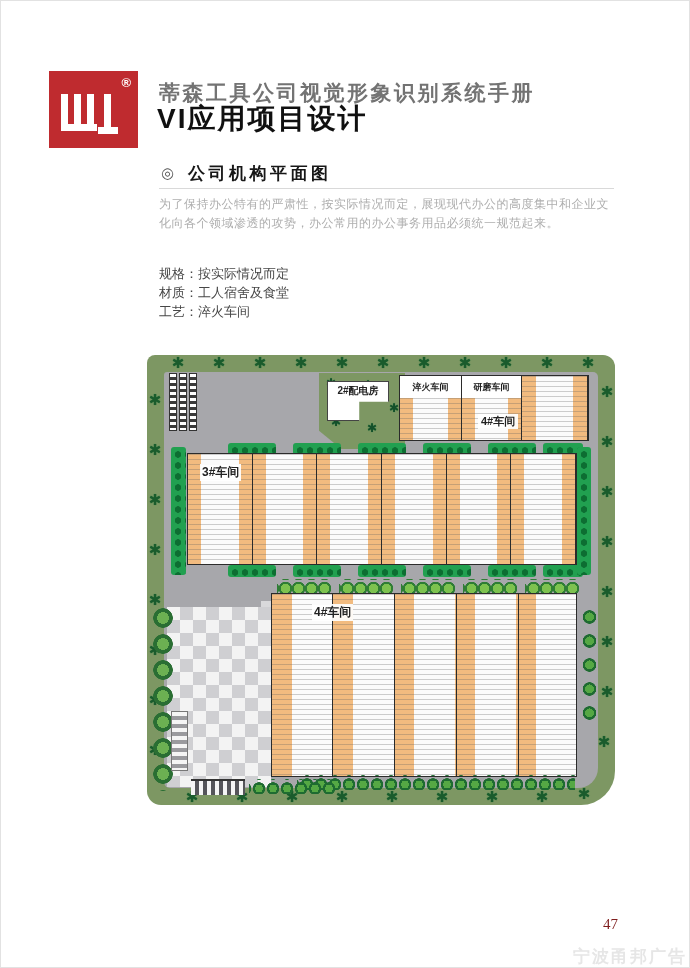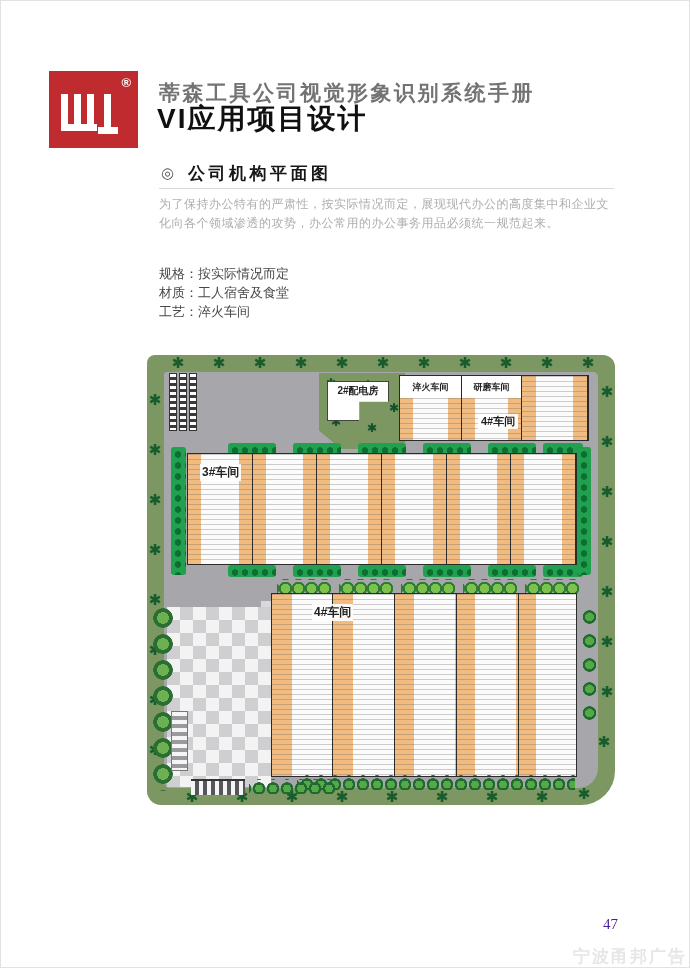--- a/index.html
+++ b/index.html
@@ -97,21 +97,21 @@
 
   
   .plaza{left:20px;top:252px;width:104px;height:180px;
       background:repeating-conic-gradient(#cfcfd2 0% 25%,#f3f3f3 0% 50%) 0 0/26px 26px;}
   .stairs{left:24px;top:356px;width:17px;height:60px;border:1px solid #777;box-sizing:border-box;
       background:repeating-linear-gradient(180deg,#f5f5f5 0 4px,#9a9a9e 4px 8px);}
   .zebra{left:44px;top:424px;width:54px;height:16px;border-top:2px solid #333;box-sizing:border-box;
       background:repeating-linear-gradient(90deg,#f5f5f5 0 4px,#55555a 4px 8px);}
 
   
-  .pagenum{left:602px;top:915px;font-family:"Liberation Serif",serif;font-size:15px;color:#4c1d95;}
+  .pagenum{left:602px;top:915px;font-family:"Liberation Serif",serif;font-size:15px;color:#7f1d1d;}
   .watermark{right:2px;top:944px;font-size:17px;letter-spacing:2px;color:#e6e6e6;font-weight:bold;}
 </style>
 </head>
 <body>
 
 <div class="page">
 
   <div class="abs logo">
     <svg width="66" height="56" viewBox="0 0 66 56">
       <rect x="4" y="40" width="36" height="7" fill="#fff"></rect>

